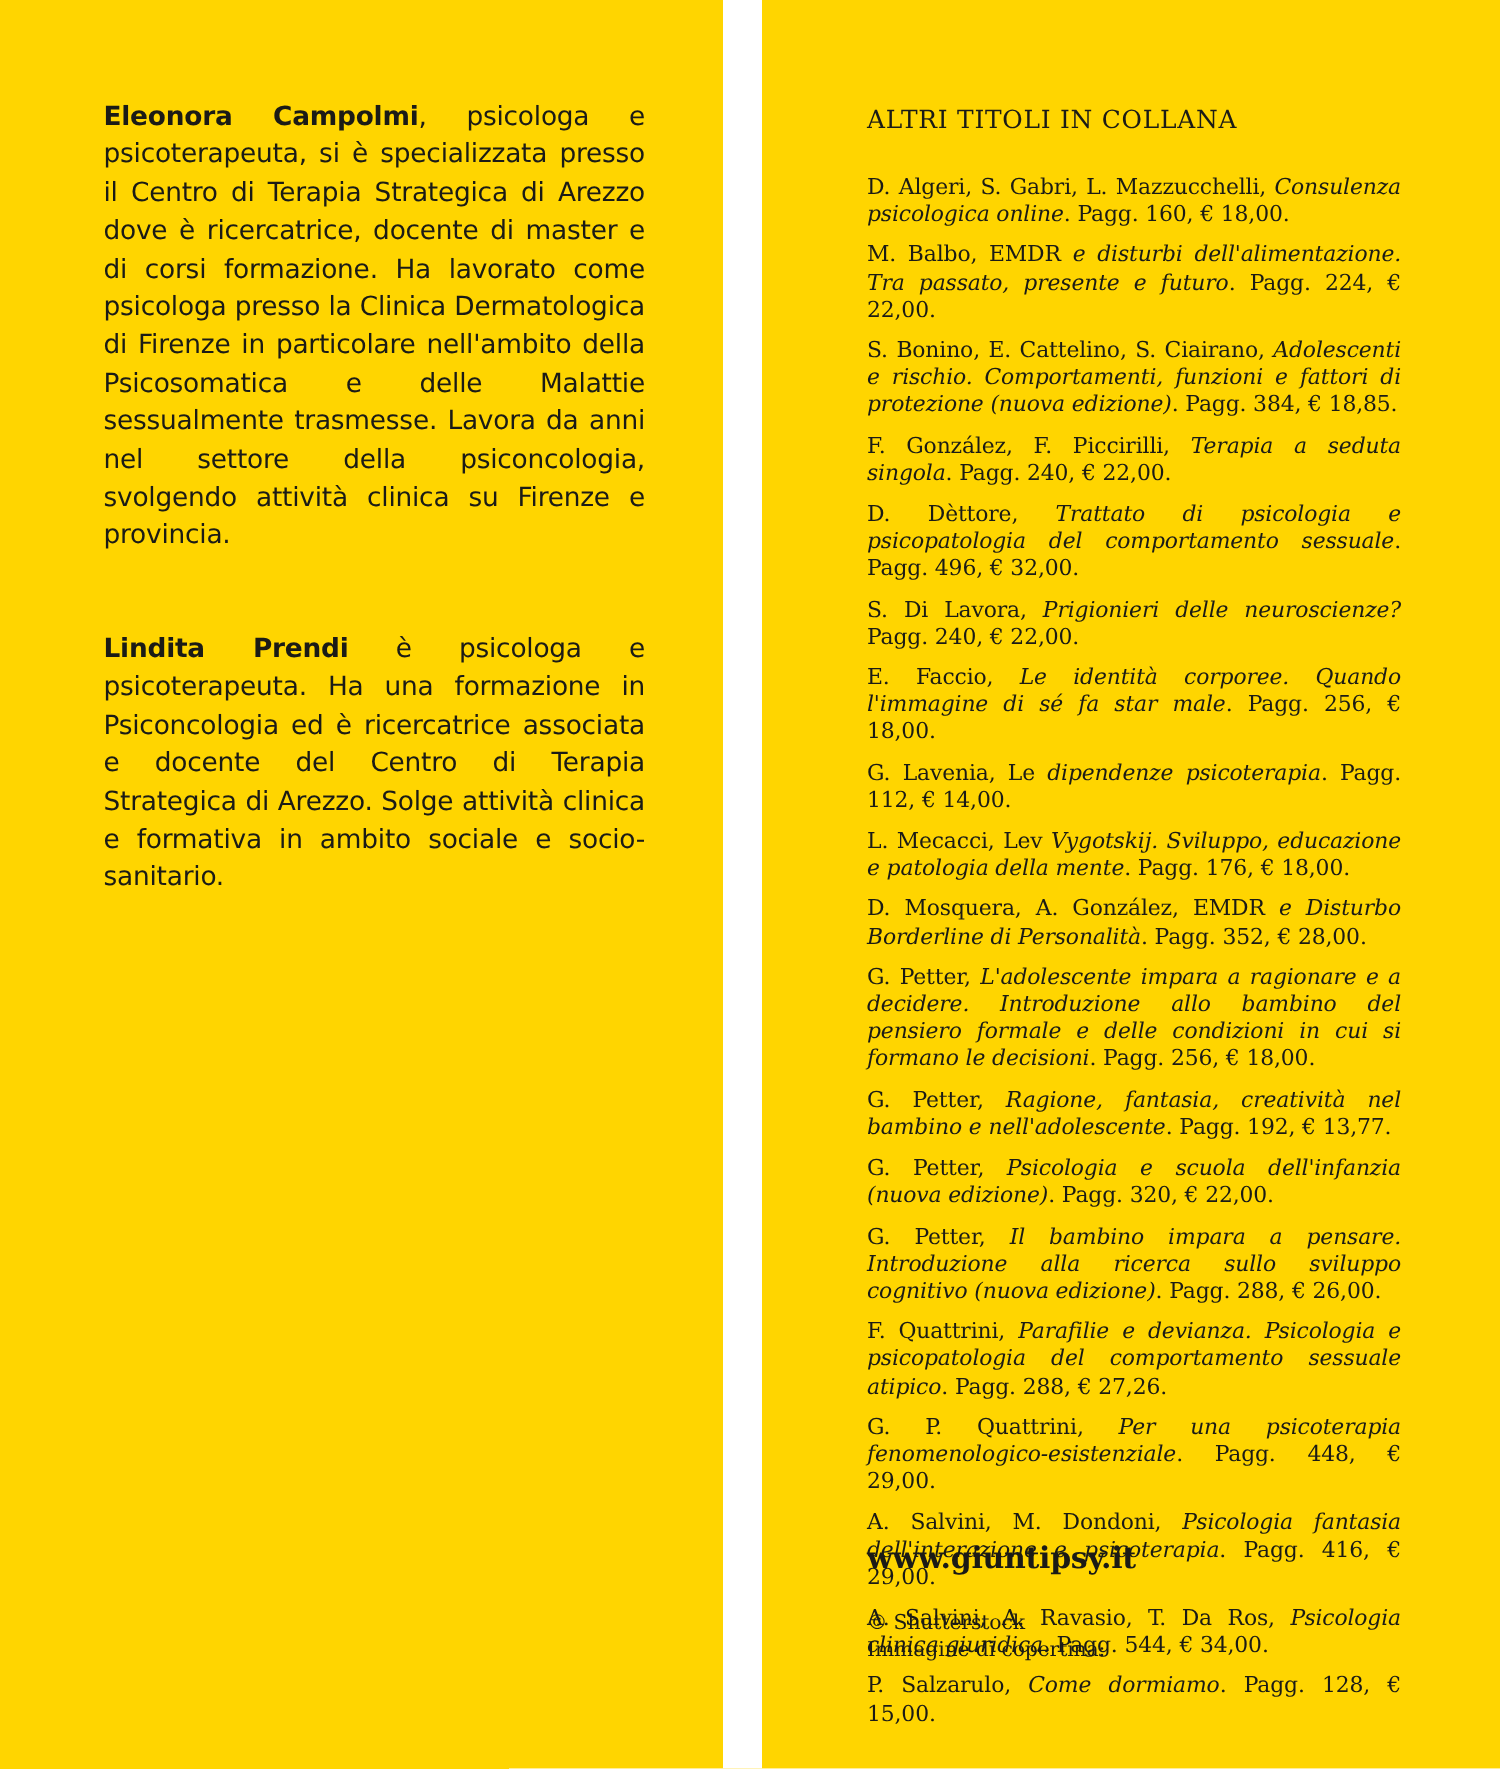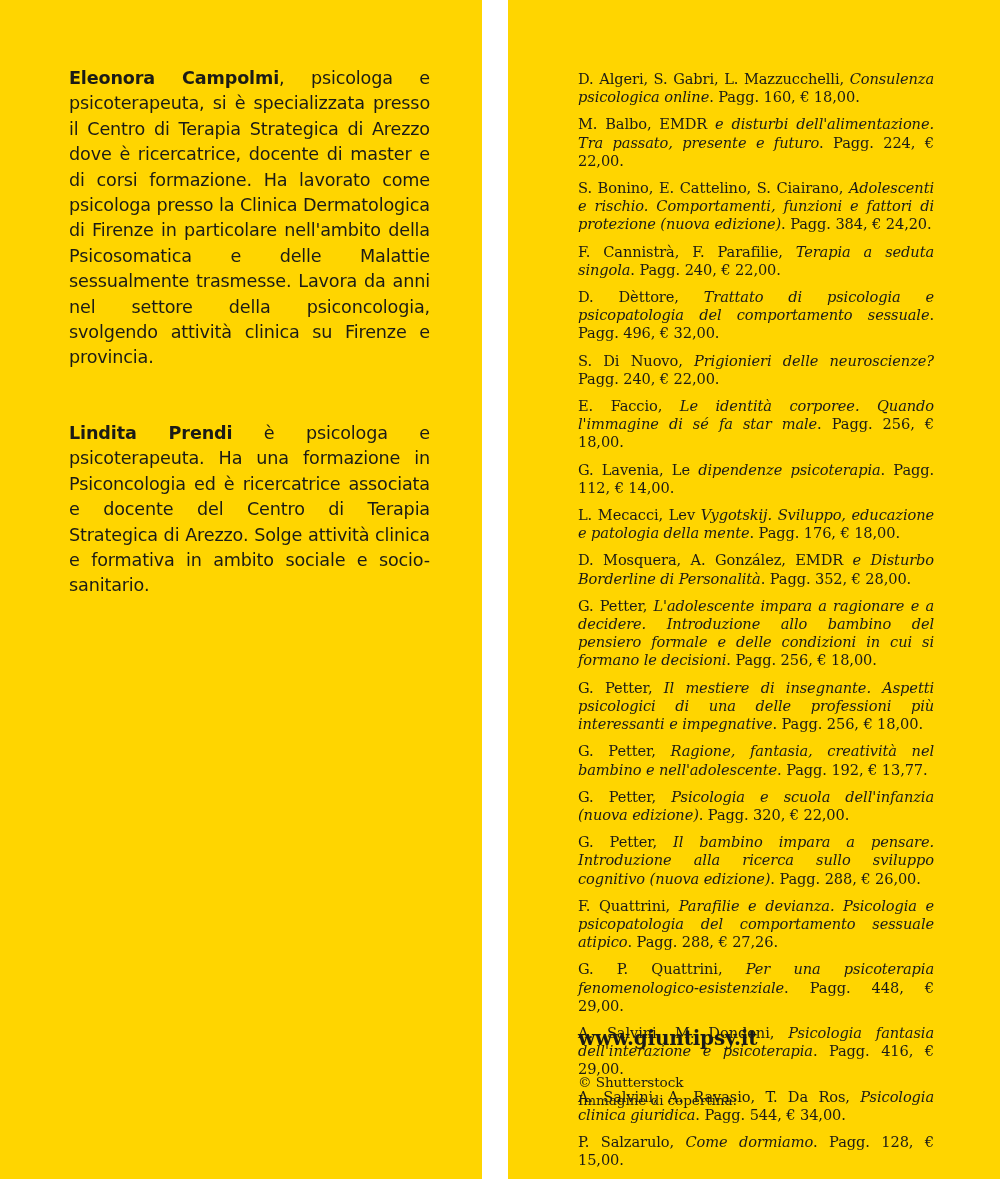--- a/index.html
+++ b/index.html
@@ -124,33 +124,33 @@
   <div class="panel" id="panel-left" style="background: rgb(255, 213, 0);"></div>
   <div id="gutter" style="background: rgb(255, 255, 255);"></div>
   <div class="panel" id="panel-right" style="background: rgb(255, 213, 0);"></div>
 
   <div id="bio-column" style="color: rgb(27, 27, 22);">
       <p class="bio-para"><span class="bio-name">Eleonora Campolmi</span><span>, psicologa e psicoterapeuta, si è specializzata presso il Centro di Terapia Strategica di Arezzo dove è ricercatrice, docente di master e di corsi formazione. Ha lavorato come psicologa presso la Clinica Dermatologica di Firenze in particolare nell'ambito della Psicosomatica e delle Malattie sessualmente trasmesse. Lavora da anni nel settore della psiconcologia, svolgendo attività clinica su Firenze e provincia.</span></p>
       <p class="bio-para"><span class="bio-name">Lindita Prendi</span><span> è psicologa e psicoterapeuta. Ha una formazione in Psiconcologia ed è ricercatrice associata e docente del Centro di Terapia Strategica di Arezzo. Solge attività clinica e formativa in ambito sociale e socio-sanitario.</span></p>
     </div>
 
   <div id="catalog-column" style="color: rgb(27, 27, 22);">
+    <div id="catalog-heading">ALTRI TITOLI IN COLLANA</div>
     <div id="catalog-entries">
         <p class="catalog-entry"><span>D. Algeri, S. Gabri, L. Mazzucchelli, </span><span class="ttl">Consulenza psicologica online</span><span>. Pagg. 160, € 18,00.</span></p>
         <p class="catalog-entry"><span>M. Balbo, EMDR </span><span class="ttl">e disturbi dell'alimentazione. Tra passato, presente e futuro</span><span>. Pagg. 224, € 22,00.</span></p>
-        <p class="catalog-entry"><span>S. Bonino, E. Cattelino, S. Ciairano, </span><span class="ttl">Adolescenti e rischio. Comportamenti, funzioni e fattori di protezione (nuova edizione)</span><span>. Pagg. 384, € 24,20.</span></p>
-        <p class="catalog-entry"><span>F. Cannistrà, F. Parafilie, </span><span class="ttl">Terapia a seduta singola</span><span>. Pagg. 240, € 22,00.</span></p>
+        <p class="catalog-entry"><span>S. Bonino, E. Cattelino, S. Ciairano, </span><span class="ttl">Adolescenti e rischio. Comportamenti, funzioni e fattori di protezione (nuova edizione)</span><span>. Pagg. 384, € 18,85.</span></p>
+        <p class="catalog-entry"><span>F. González, F. Piccirilli, </span><span class="ttl">Terapia a seduta singola</span><span>. Pagg. 240, € 22,00.</span></p>
         <p class="catalog-entry"><span>D. Dèttore, </span><span class="ttl">Trattato di psicologia e psicopatologia del comportamento sessuale</span><span>. Pagg. 496, € 32,00.</span></p>
-        <p class="catalog-entry"><span>S. Di Nuovo, </span><span class="ttl">Prigionieri delle neuroscienze?</span><span> Pagg. 240, € 22,00.</span></p>
+        <p class="catalog-entry"><span>S. Di Lavora, </span><span class="ttl">Prigionieri delle neuroscienze?</span><span> Pagg. 240, € 22,00.</span></p>
         <p class="catalog-entry"><span>E. Faccio, </span><span class="ttl">Le identità corporee. Quando l'immagine di sé fa star male</span><span>. Pagg. 256, € 18,00.</span></p>
         <p class="catalog-entry"><span>G. Lavenia, Le </span><span class="ttl">dipendenze psicoterapia</span><span>. Pagg. 112, € 14,00.</span></p>
         <p class="catalog-entry"><span>L. Mecacci, Lev </span><span class="ttl">Vygotskij. Sviluppo, educazione e patologia della mente</span><span>. Pagg. 176, € 18,00.</span></p>
         <p class="catalog-entry"><span>D. Mosquera, A. González, EMDR </span><span class="ttl">e Disturbo Borderline di Personalità</span><span>. Pagg. 352, € 28,00.</span></p>
         <p class="catalog-entry"><span>G. Petter, </span><span class="ttl">L'adolescente impara a ragionare e a decidere. Introduzione allo bambino del pensiero formale e delle condizioni in cui si formano le decisioni</span><span>. Pagg. 256, € 18,00.</span></p>
-        <p class="catalog-entry"><span>G. Petter, </span><span class="ttl">Il mestiere di insegnante. Aspetti psicologici di una delle professioni più interessanti e impegnative</span><span>. Pagg. 256, € 18,00.</span></p>
         <p class="catalog-entry"><span>G. Petter, </span><span class="ttl">Ragione, fantasia, creatività nel bambino e nell'adolescente</span><span>. Pagg. 192, € 13,77.</span></p>
         <p class="catalog-entry"><span>G. Petter, </span><span class="ttl">Psicologia e scuola dell'infanzia (nuova edizione)</span><span>. Pagg. 320, € 22,00.</span></p>
         <p class="catalog-entry"><span>G. Petter, </span><span class="ttl">Il bambino impara a pensare. Introduzione alla ricerca sullo sviluppo cognitivo (nuova edizione)</span><span>. Pagg. 288, € 26,00.</span></p>
         <p class="catalog-entry"><span>F. Quattrini, </span><span class="ttl">Parafilie e devianza. Psicologia e psicopatologia del comportamento sessuale atipico</span><span>. Pagg. 288, € 27,26.</span></p>
         <p class="catalog-entry"><span>G. P. Quattrini, </span><span class="ttl">Per una psicoterapia fenomenologico-esistenziale</span><span>. Pagg. 448, € 29,00.</span></p>
         <p class="catalog-entry"><span>A. Salvini, M. Dondoni, </span><span class="ttl">Psicologia fantasia dell'interazione e psicoterapia</span><span>. Pagg. 416, € 29,00.</span></p>
         <p class="catalog-entry"><span>A. Salvini, A. Ravasio, T. Da Ros, </span><span class="ttl">Psicologia clinica giuridica</span><span>. Pagg. 544, € 34,00.</span></p>
         <p class="catalog-entry"><span>P. Salzarulo, </span><span class="ttl">Come dormiamo</span><span>. Pagg. 128, € 15,00.</span></p>
       </div>
   </div>

